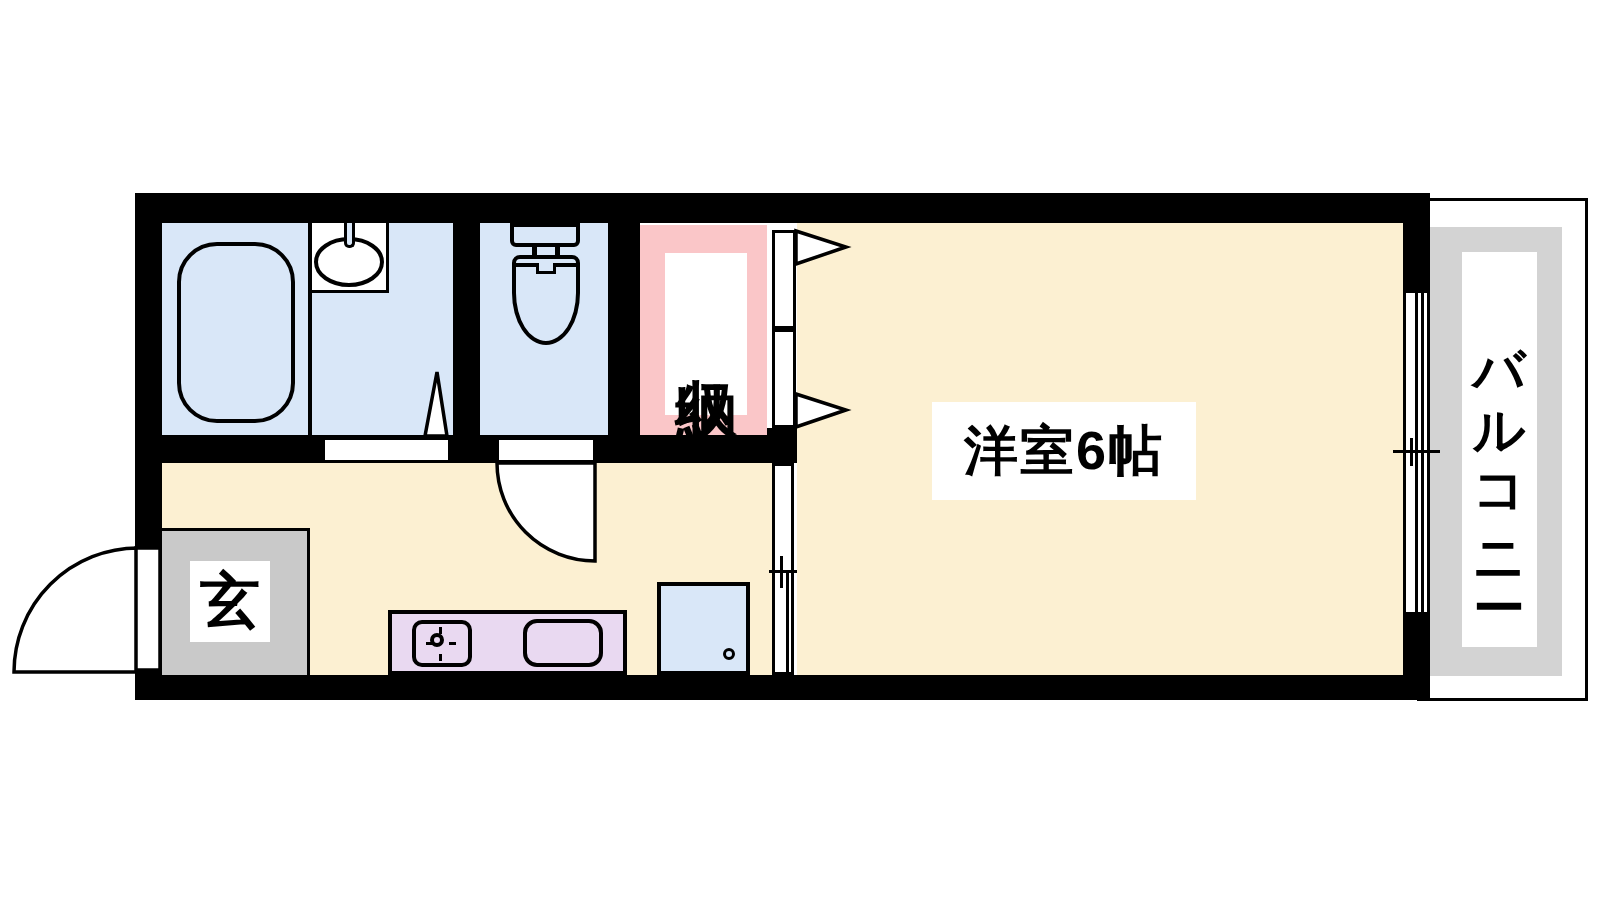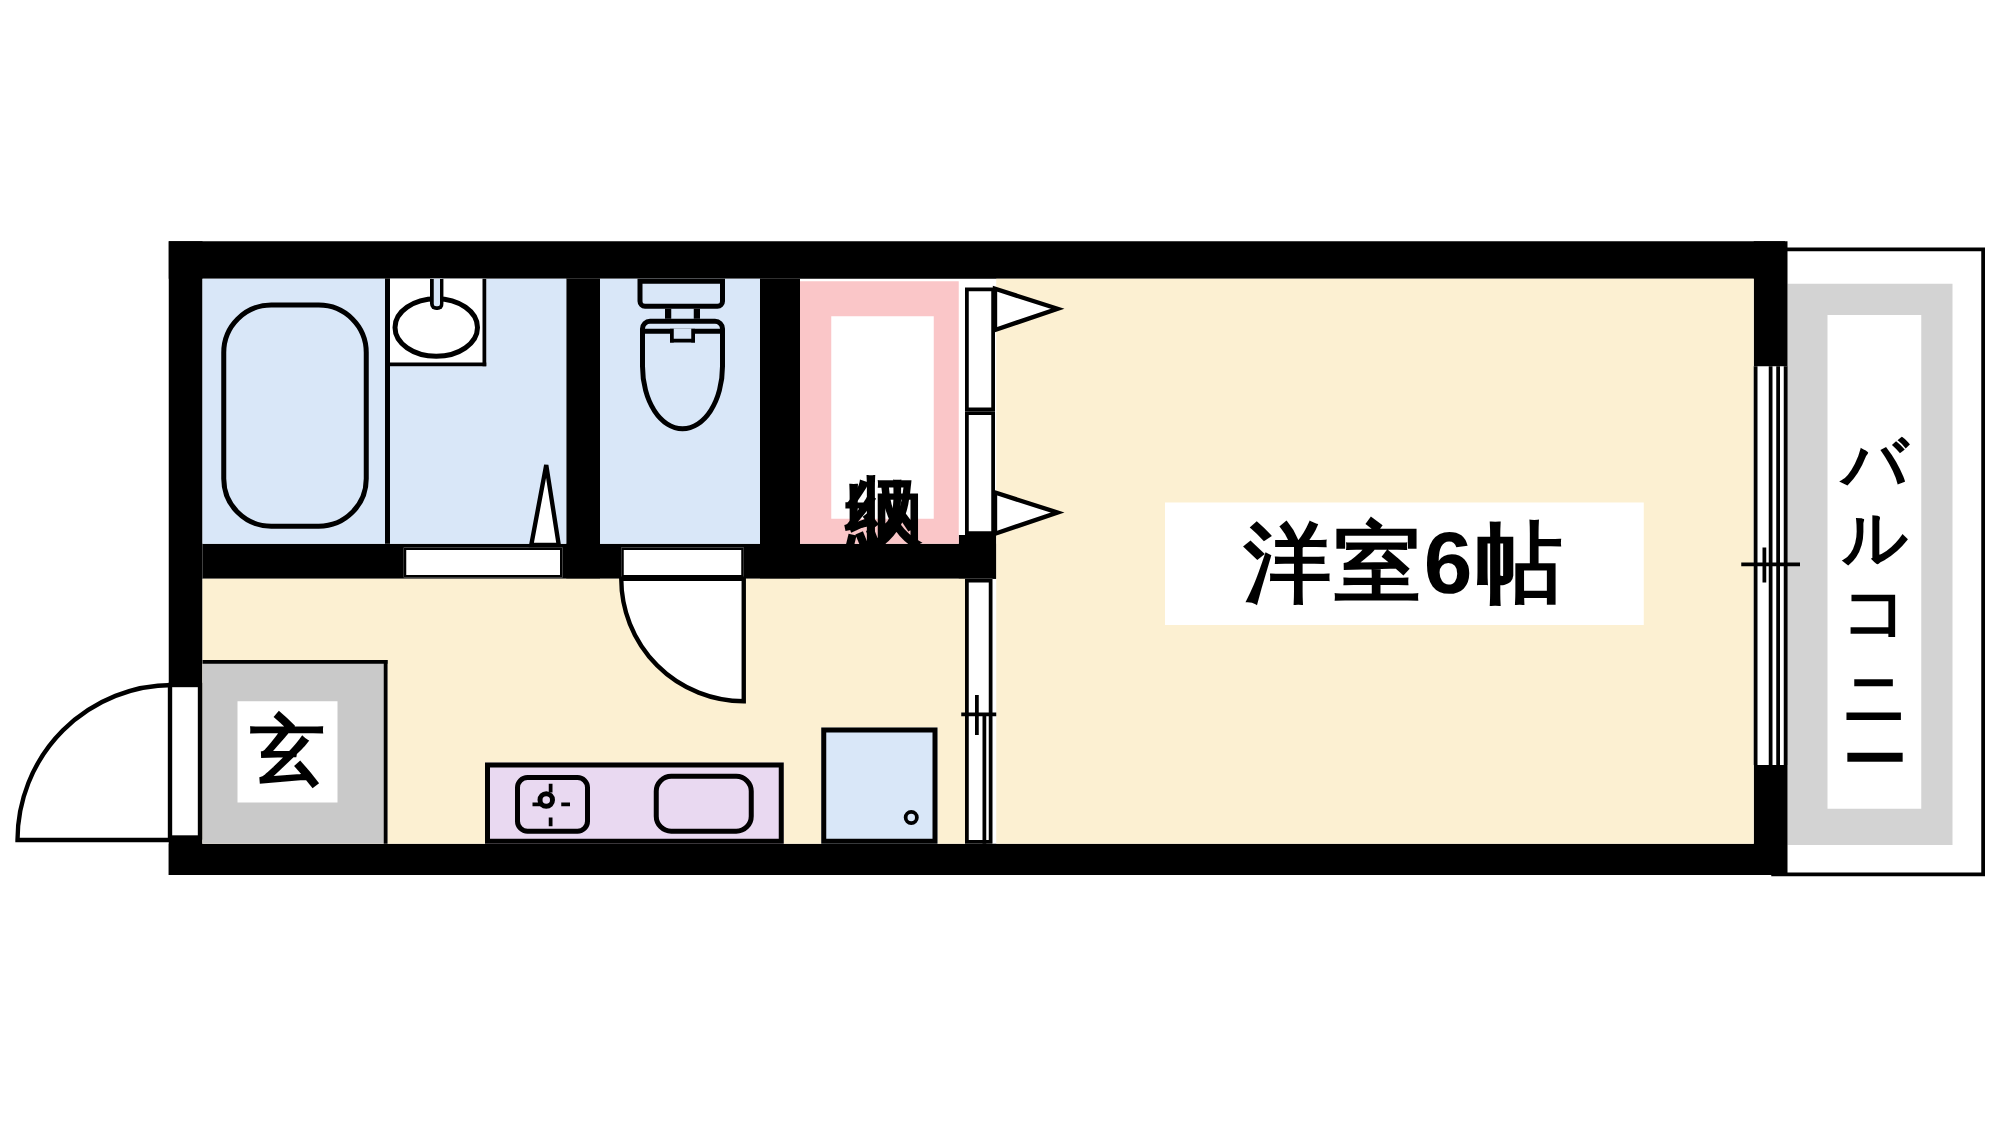--- a/index.html
+++ b/index.html
@@ -64,21 +64,21 @@
   .tick{background:#000;}
   #tick-n{left:439px;top:627px;width:3px;height:7px;}
   #tick-s{left:439px;top:654px;width:3px;height:7px;}
   #tick-w{left:426px;top:642px;width:7px;height:3px;}
   #tick-e{left:449px;top:642px;width:7px;height:3px;}
   #ksink{left:523px;top:619px;width:80px;height:48px;border:4px solid #000;border-radius:14px;}
   #washer{left:657px;top:582px;width:93px;height:93px;background:var(--floor-blue,#d9e7f8);border:4px solid #000;}
   #washer-drain{left:723px;top:648px;width:12px;height:12px;border:3px solid #000;border-radius:50%;}
   
   .label{background:#fff;color:#000;display:flex;align-items:center;justify-content:center;font-weight:bold;}
-  #label-main{left:932px;top:402px;width:383px;height:98px;font-size:70px;letter-spacing:2px;white-space:nowrap;}
+  #label-main{left:932px;top:402px;width:264px;height:98px;font-size:54px;letter-spacing:2px;white-space:nowrap;}
   #label-closet{left:665px;top:253px;width:82px;height:162px;font-size:62px;writing-mode:vertical-rl;text-orientation:mixed;letter-spacing:6px;}
   #label-entrance{left:190px;top:561px;width:80px;height:81px;font-size:60px;}
   
   #overlay{left:0;top:0;width:1600px;height:900px;pointer-events:none;}
 </style>
 </head>
 <body>
 
 <div id="stage">
 

